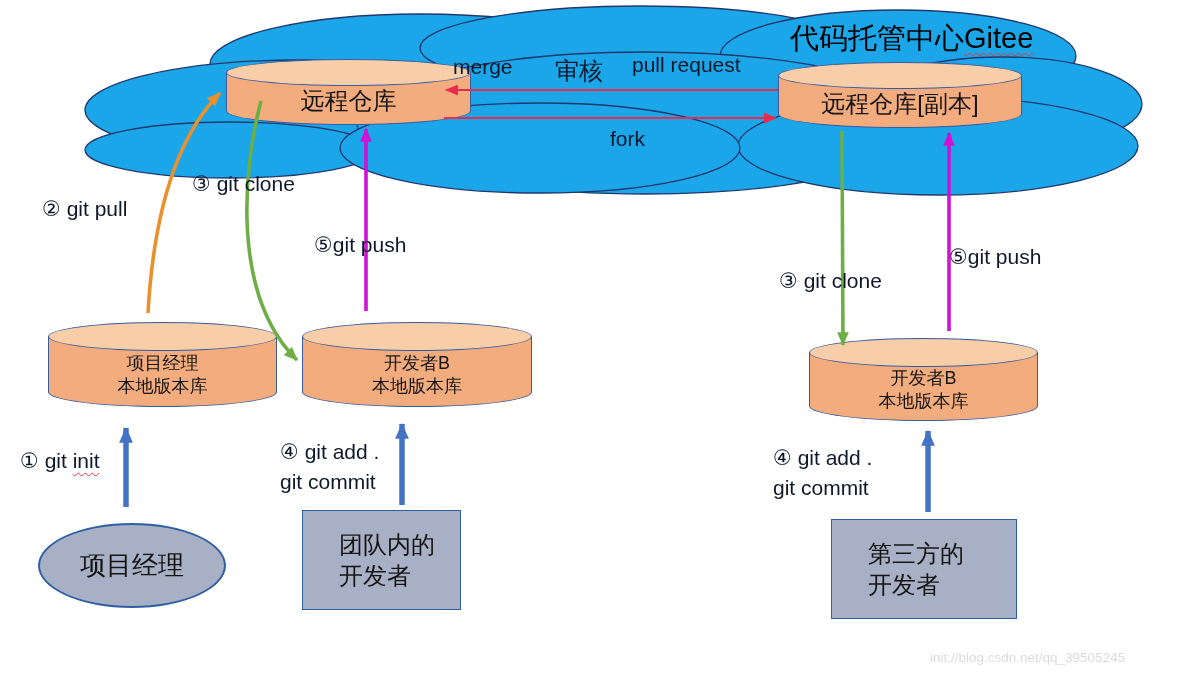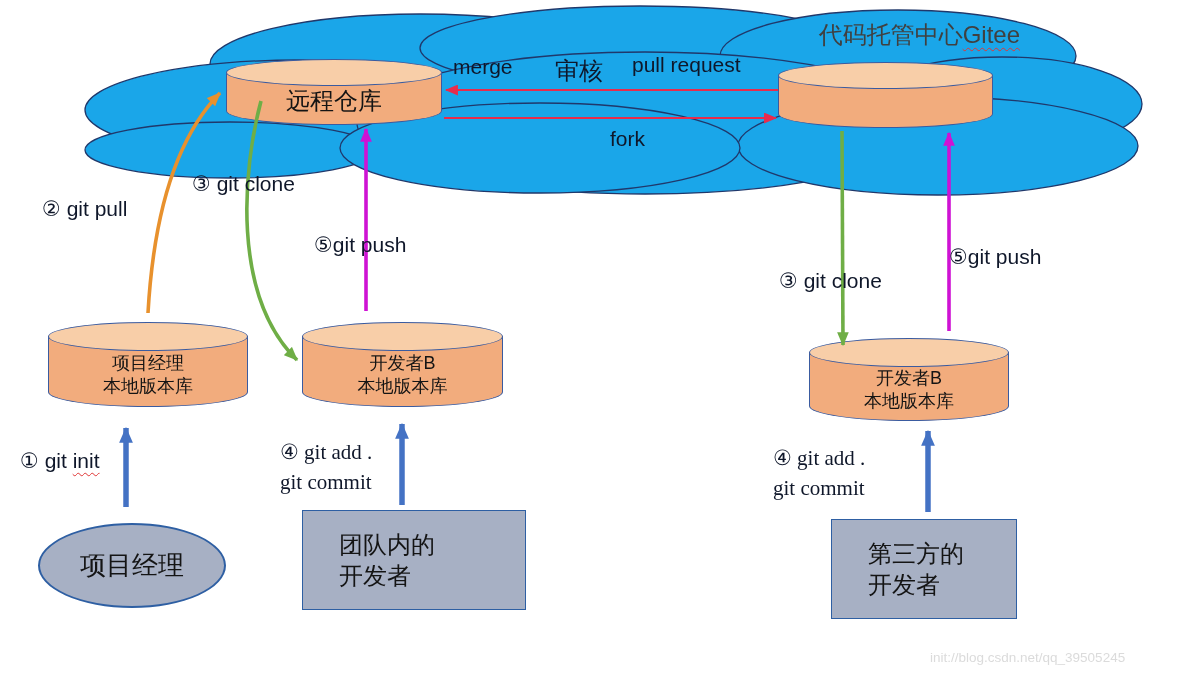--- a/index.html
+++ b/index.html
@@ -4,21 +4,21 @@
 <style>
   html,body{margin:0;padding:0;background:#fff;}
   .stage{
     position:relative;width:1184px;height:685px;overflow:hidden;background:#ffffff;
     font-family:"Liberation Sans","DejaVu Sans",sans-serif;color:#141414;
   }
   .layer{position:absolute;left:0;top:0;width:1184px;height:685px;}
   svg.layer{pointer-events:none;}
 
   
-  .cyl{position:absolute;}
+  .cyl{position:absolute;padding-left:29px;}
   .cyl-body{position:absolute;left:0;right:0;bottom:0;background:#F2AC7D;
     border:1.4px solid #3A5BA0;border-top:none;box-sizing:border-box;}
   .cyl-top{position:absolute;left:0;right:0;top:0;background:#F8CEA8;
     border:1.4px solid #3A5BA0;border-radius:50%;box-sizing:border-box;}
   .cyl.big .cyl-body{top:13px;border-radius:0 0 50% 50% / 0 0 14px 14px;}
   .cyl.big .cyl-top{height:27px;}
   .cyl.small .cyl-body{top:14px;border-radius:0 0 50% 50% / 0 0 15px 15px;}
   .cyl.small .cyl-top{height:29px;}
   .cyl-label{position:absolute;left:0;right:0;top:12px;bottom:0;display:flex;
     flex-direction:column;align-items:center;justify-content:center;text-align:center;}
@@ -28,22 +28,22 @@
   
   .actor-ellipse{position:absolute;border-radius:50%;background:#A7B0C4;border:2px solid #2E5FA3;
     display:flex;align-items:center;justify-content:center;font-size:26px;box-sizing:border-box;}
   .actor-rect{position:absolute;background:#A7B0C4;border:1.6px solid #2E5FA3;
     display:flex;flex-direction:column;justify-content:center;font-size:24px;line-height:31px;
     padding-left:36px;box-sizing:border-box;}
 
   
   .lbl{position:absolute;font-size:21px;white-space:nowrap;color:#0f172a;}
   .lbl.cjk{font-size:24px;}
-  .lbl.two-line{line-height:30px;font-family:Liberation Serif, serif;}
-  .title{position:absolute;font-size:24px;text-align:right;white-space:nowrap;color:#404040;}
+  .lbl.two-line{line-height:30px;}
+  .title{position:absolute;font-size:29px;text-align:left;white-space:nowrap;color:#000000;}
   .wavy{text-decoration-line:underline;text-decoration-style:wavy;
     text-decoration-color:#E03636;text-decoration-thickness:1px;text-underline-offset:4px;
     text-decoration-skip-ink:none;}
   .watermark{position:absolute;font-size:13.5px;color:#DBDBDB;white-space:nowrap;}
 </style>
 </head>
 <body>
 
 <div class="stage">
 
@@ -63,20 +63,21 @@
 
   <div class="cyl big" style="left:226px;top:59px;width:216px;height:66px">
     <div class="cyl-body"></div>
     <div class="cyl-top"></div>
     <div class="cyl-label">远程仓库</div>
   </div>
 
   <div class="cyl big" style="left:778px;top:62px;width:215px;height:66px">
     <div class="cyl-body"></div>
     <div class="cyl-top"></div>
+    <div class="cyl-label">远程仓库[副本]</div>
   </div>
 
   <div class="cyl small" style="left:48px;top:322px;width:200px;height:85px">
     <div class="cyl-body"></div>
     <div class="cyl-top"></div>
     <div class="cyl-label">
       <span>项目经理</span>
       <span>本地版本库</span>
     </div>
   </div>
@@ -96,21 +97,21 @@
     <div class="cyl-label">
       <span>开发者B</span>
       <span>本地版本库</span>
     </div>
   </div>
 
   <div class="actor-ellipse" style="left:38px;top:523px;width:188px;height:85px">
     <span>项目经理</span>
   </div>
 
-  <div class="actor-rect" style="left:302px;top:510px;width:224px;height:100px">
+  <div class="actor-rect" style="left:302px;top:510px;width:159px;height:100px">
     <span>团队内的</span>
     <span>开发者</span>
   </div>
 
   <div class="actor-rect" style="left:831px;top:519px;width:186px;height:100px">
     <span>第三方的</span>
     <span>开发者</span>
   </div>
 
   <svg class="layer" viewBox="0 0 1184 685" fill="none">

